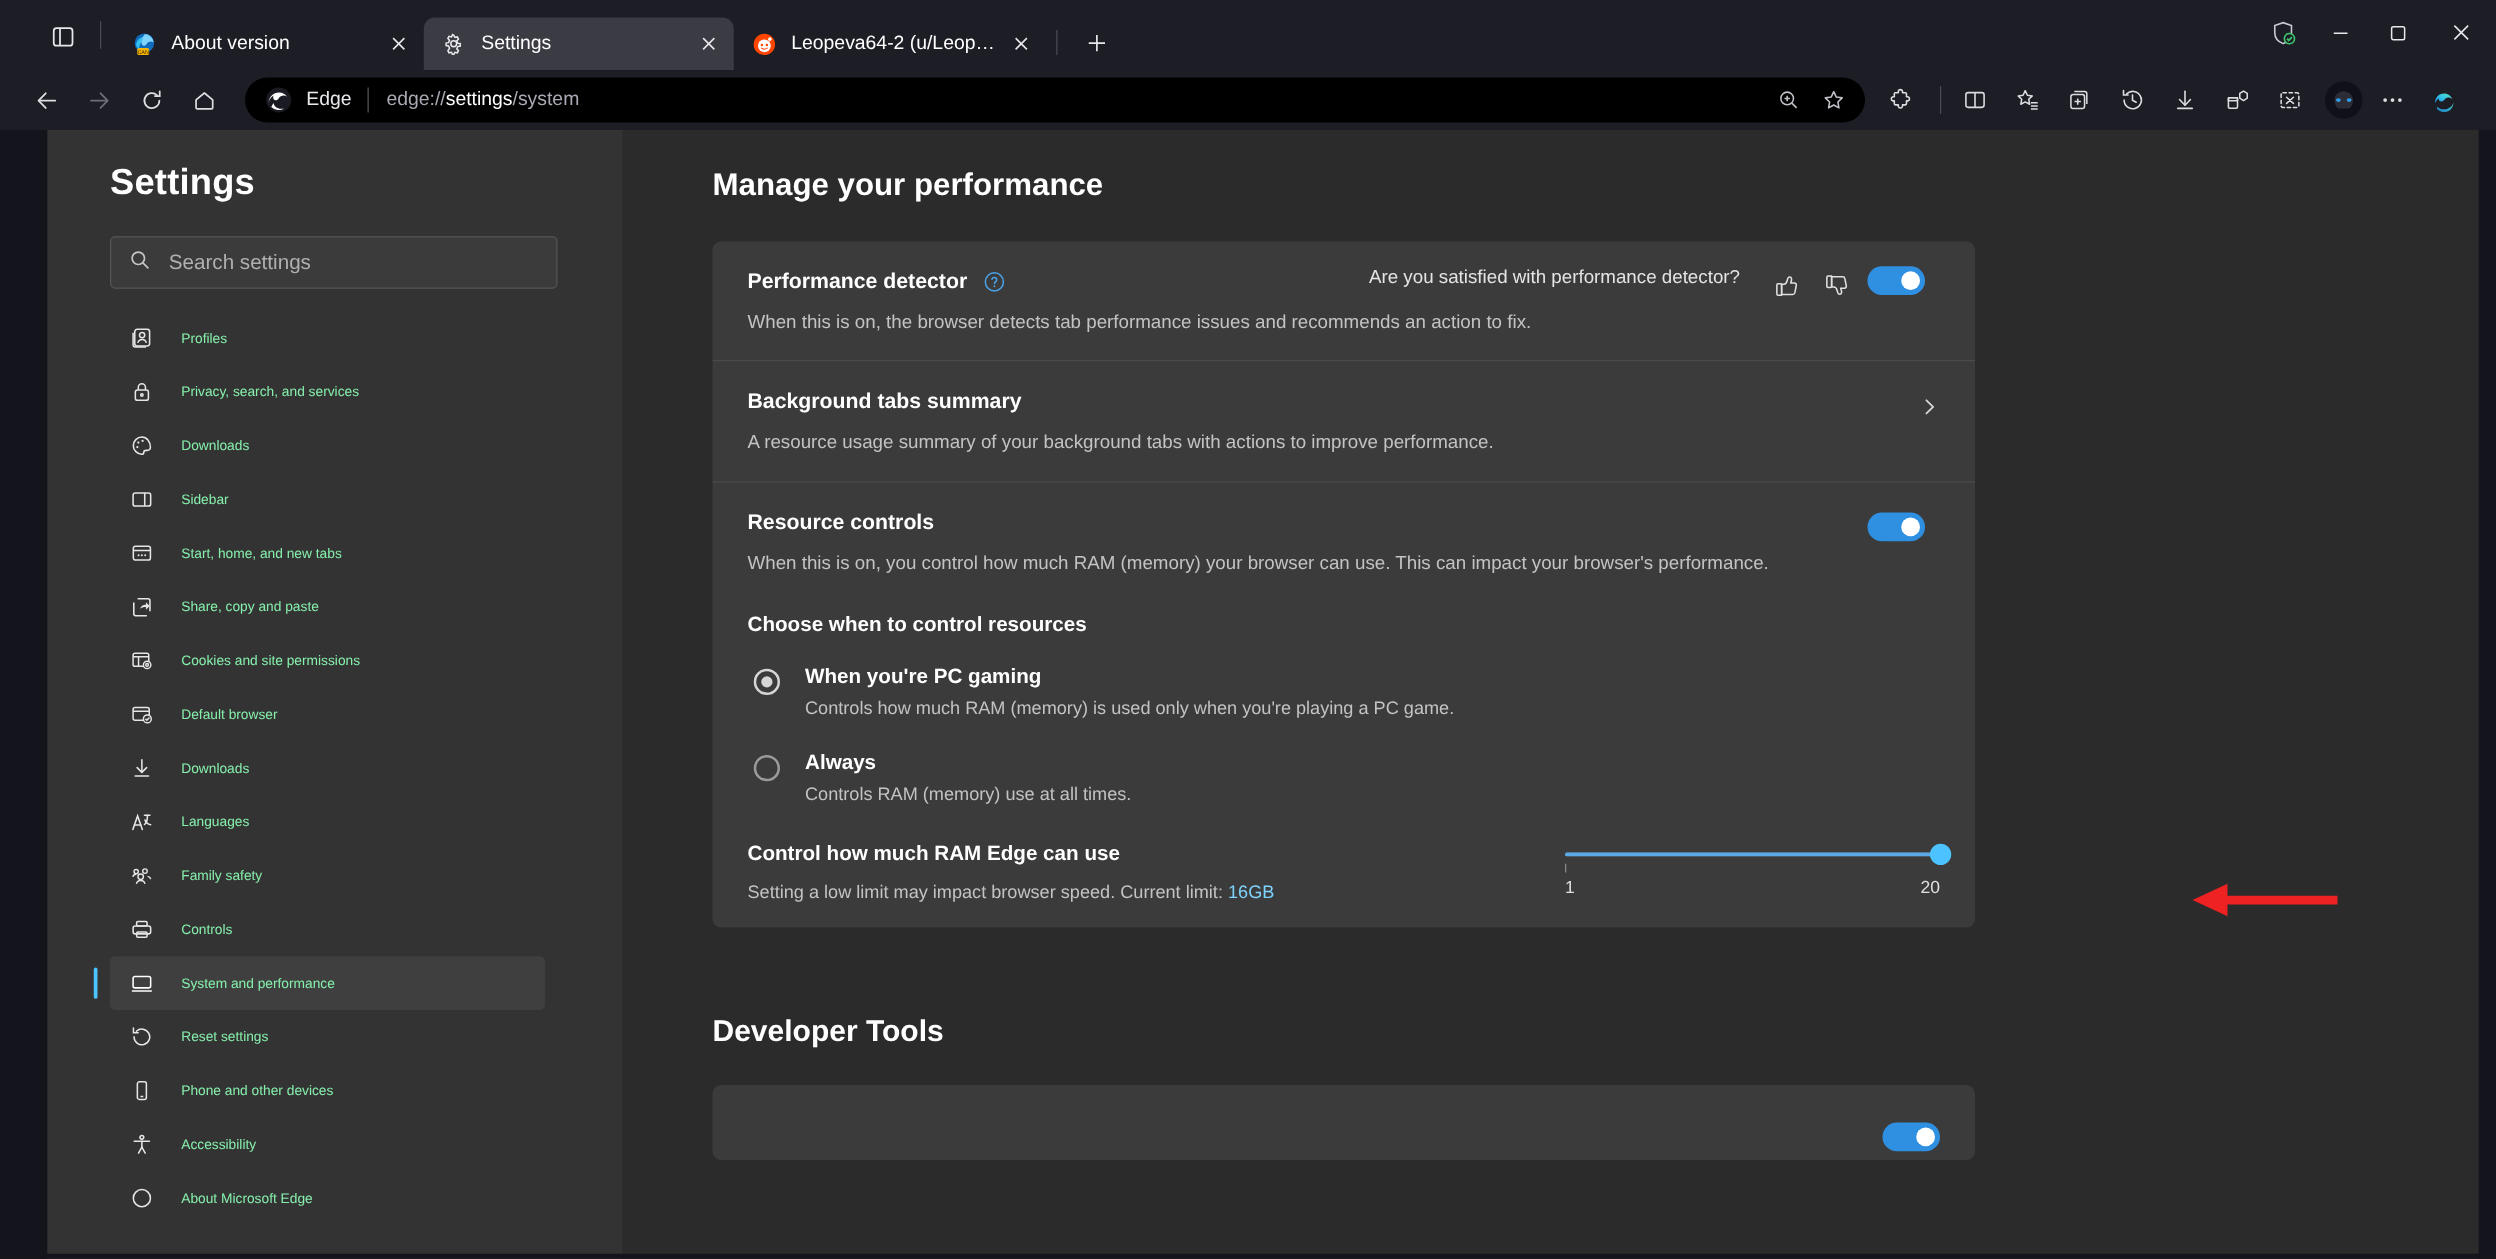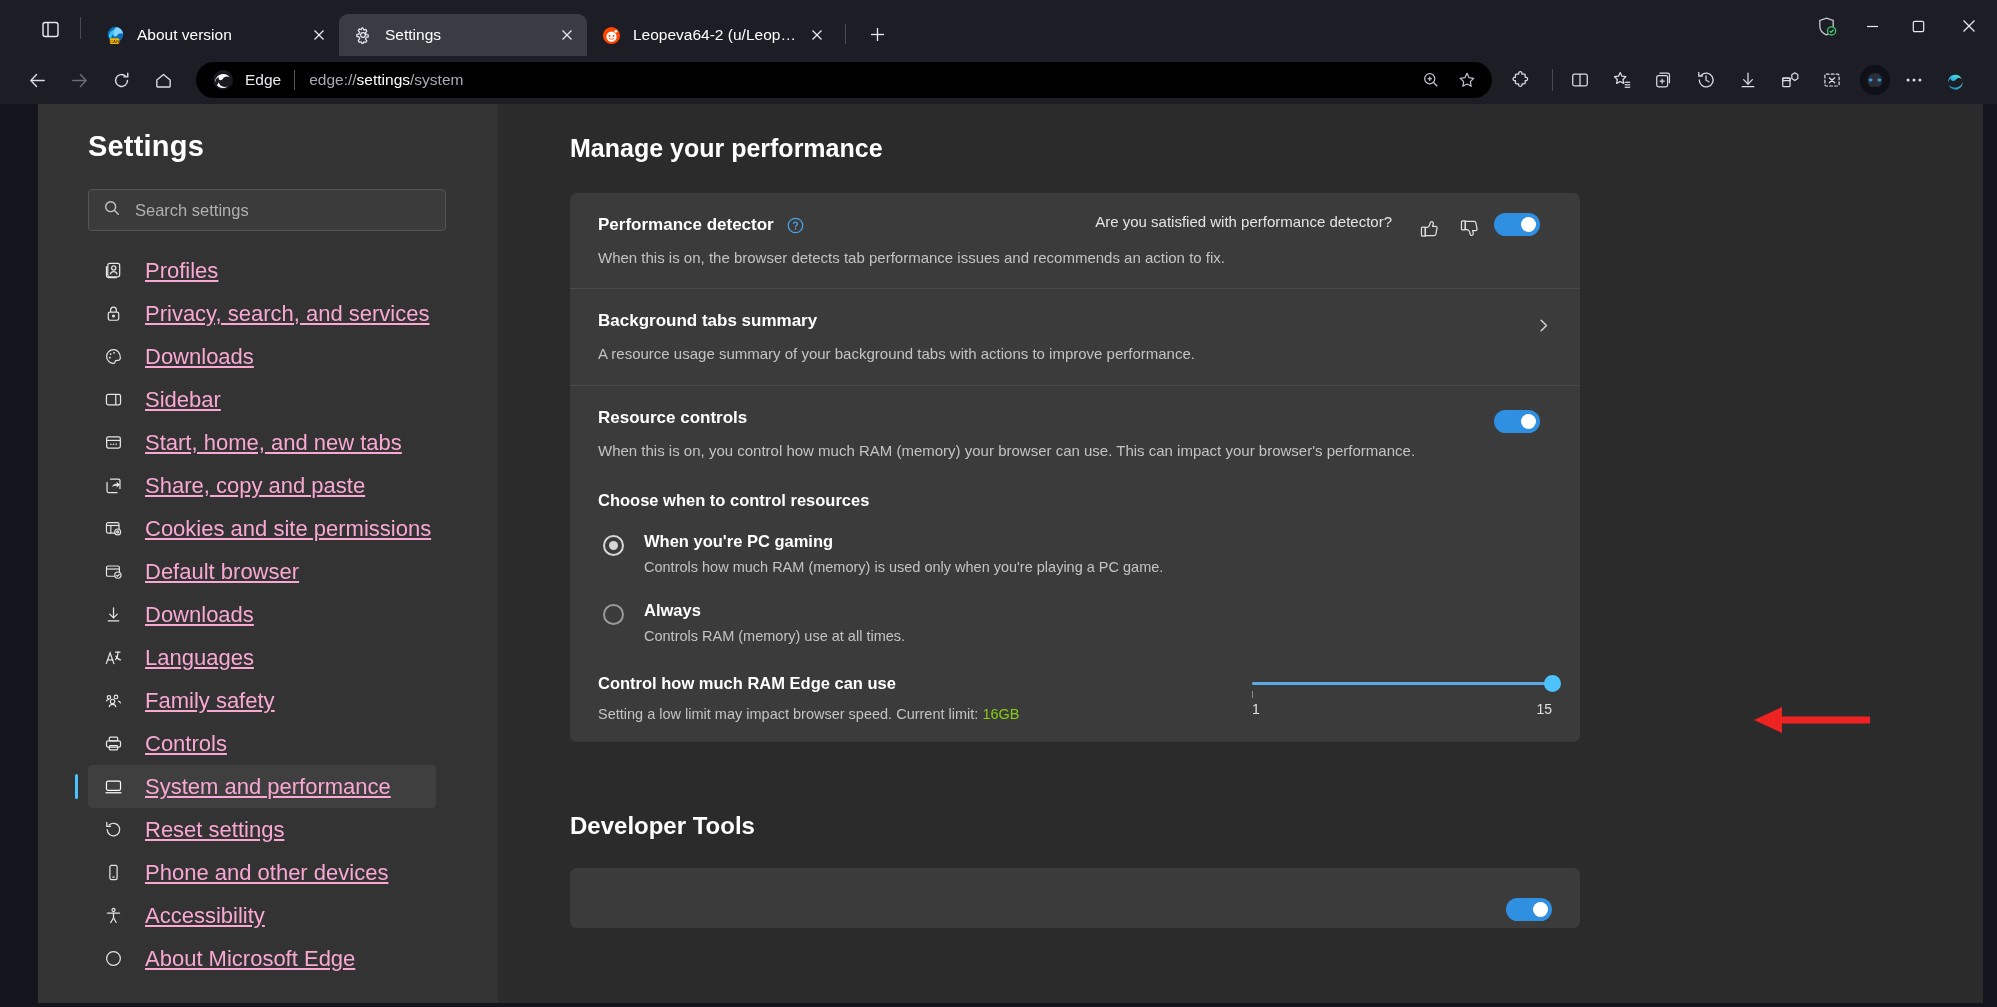--- a/index.html
+++ b/index.html
@@ -100,21 +100,21 @@
   .navitem {
     height: 43px; display: flex; align-items: center;
     margin: 0 0 0 50px; width: 348px; border-radius: 4px; padding-left: 14px; position: relative;
   }
   .navitem.sel { background: #3f3f3f; }
   .navitem.sel::before {
     content: ""; position: absolute; left: -13px; top: 9px; width: 3px; height: 25px;
     background: #4cc2ff; border-radius: 2px;
   }
   .navicon { width: 22px; height: 22px; flex: 0 0 22px; margin-right: 21px; display: flex; align-items: center; justify-content: center; color: #e6e6e6; }
-  .navlabel { color: #f9a8d4; font-size: 22px; white-space: nowrap; text-decoration: underline; }
+  .navlabel { color: #86efac; font-size: 11px; white-space: nowrap; }
 
   
   .content { position: absolute; left: 498px; top: 0; right: 0; height: 903px; overflow: hidden; }
   .h1 { color: #ffffff; font-size: 25px; font-weight: 600; margin: 30px 0 0 72px; }
   .card {
     margin: 30px 0 0 72px; width: 1010px; background: #3b3b3b; border-radius: 7px;
     overflow: hidden;
   }
   .row { padding: 22px 28px 20px 28px; position: relative; }
   .rowsep { border-top: 1px solid #4b4b4b; }
@@ -146,21 +146,21 @@
     content: ""; position: absolute; left: 50%; top: 50%; width: 9px; height: 9px;
     margin: -4.5px 0 0 -4.5px; border-radius: 50%; background: #d6d6d6;
   }
   .radio-title { color: #ffffff; font-size: 16.5px; font-weight: 600; }
   .radio-desc { color: #c3c3c3; font-size: 14.5px; margin-top: 8px; }
 
   .slider-row { display: flex; align-items: flex-start; margin-top: 30px; }
   .slider-left { flex: 1; }
   .slider-label { color: #ffffff; font-size: 16.5px; font-weight: 600; }
   .slider-sub { color: #c3c3c3; font-size: 14.5px; margin-top: 13px; }
-  .slider-sub a { color: #84cc16; text-decoration: none; }
+  .slider-sub a { color: #7dd3fc; text-decoration: none; }
   .slider-wrap { width: 300px; margin-top: 8px; position: relative; }
   .track { height: 3px; background: #6a6a6a; border-radius: 2px; position: relative; }
   .track .fill { position: absolute; left: 0; top: 0; height: 3px; background: #5aa9e6; border-radius: 2px; }
   .track .thumbdot {
     position: absolute; top: -7px; width: 17px; height: 17px; border-radius: 50%;
     background: #4cc2ff; border: 3px solid #4cc2ff;
   }
   .ticks { display: flex; justify-content: space-between; margin-top: 6px; }
   .tickmark { width: 1px; height: 7px; background: #8a8a8a; }
   .ticklabels { display: flex; justify-content: space-between; margin-top: 3px; }
@@ -725,21 +725,21 @@
               <div class="track">
                 <div class="fill" style="width:100%"></div>
                 <div class="thumbdot" style="left:calc(100% - 8.5px)"></div>
               </div>
               <div class="ticks">
                 <span class="tickmark"></span>
                 <span class="tickmark" style="opacity:0"></span>
               </div>
               <div class="ticklabels">
                 <span class="ticklabel">1</span>
-                <span class="ticklabel">15</span>
+                <span class="ticklabel">20</span>
               </div>
             </div>
           </div>
         </div>
       </div>
 
       <div class="h2">Developer Tools</div>
       <div class="card2">
         <span class="toggle" style="position:absolute; right:28px; top:30px;">
             <span class="knob"></span>

